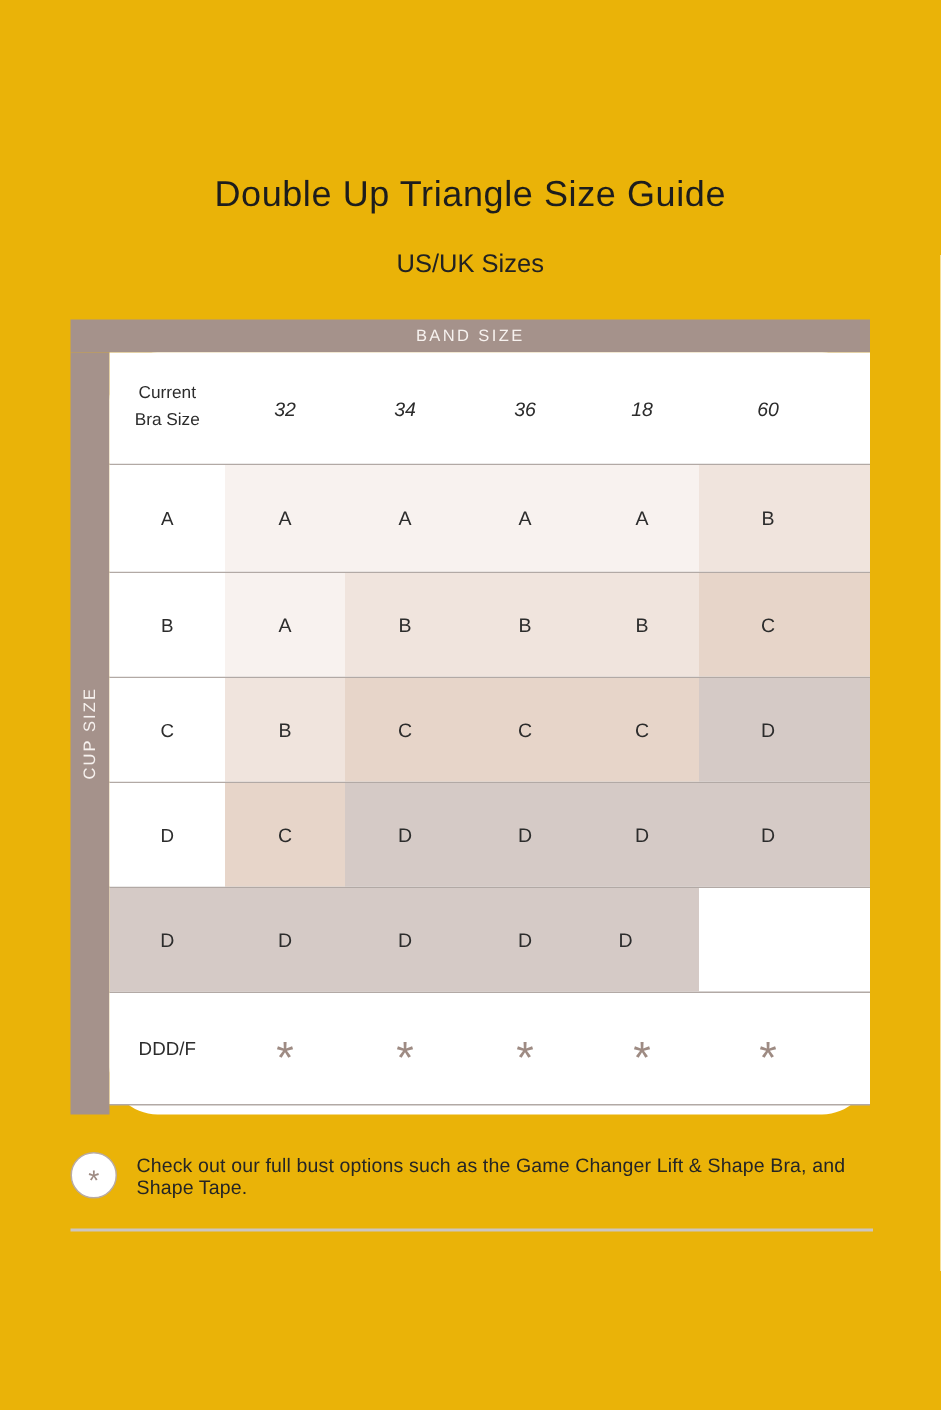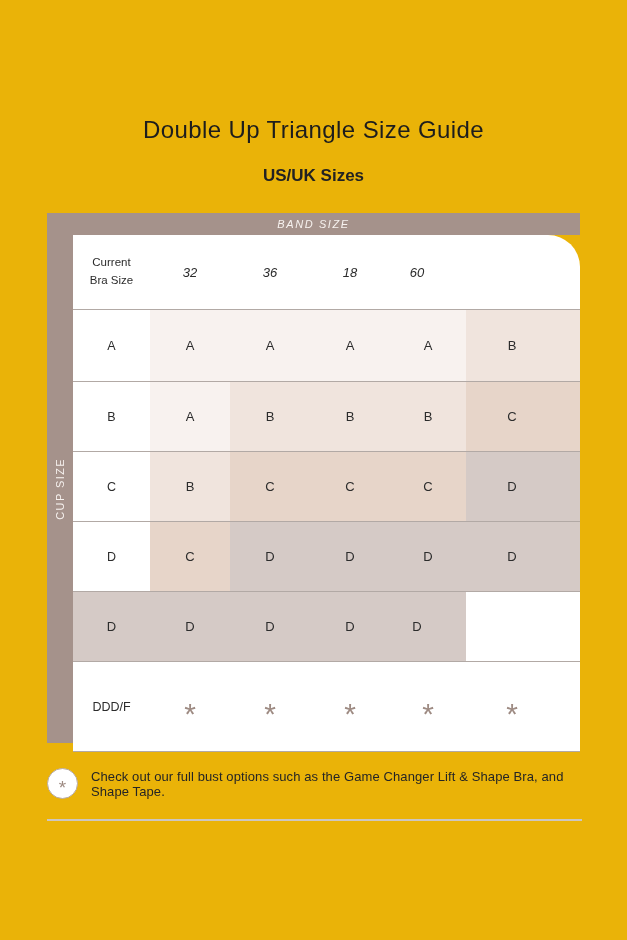--- a/index.html
+++ b/index.html
@@ -13,38 +13,38 @@
     --text:#2c2c2c;
   }
   *{margin:0;padding:0;box-sizing:border-box;}
   html,body{background:#fff;}
   body{font-family:"Liberation Sans",sans-serif;color:var(--text);}
   .page{position:relative;width:627px;height:940px;background:#eab308;overflow:hidden;}
 
   .title{position:absolute;left:0;top:116px;width:627px;text-align:center;
          font-size:24px;font-weight:500;letter-spacing:.4px;color:#1d1d1d;}
   .subtitle{position:absolute;left:0;top:166px;width:627px;text-align:center;
-            font-size:17px;font-weight:700;color:#222;}
+            font-size:17px;font-weight:400;color:#222;}
 
   .band{position:absolute;left:47px;top:213px;width:533px;height:22px;
-        background:var(--band);display:flex;align-items:center;justify-content:center;font-style:italic;}
+        background:var(--band);display:flex;align-items:center;justify-content:center;}
   .band span{color:#f7f2ef;font-size:11px;letter-spacing:1.6px;}
 
   .table-body{position:absolute;left:47px;top:235px;width:533px;height:508px;display:flex;}
   .cup-bar{width:26px;height:508px;background:var(--band);
            display:flex;align-items:center;justify-content:center;}
   .cup-bar span{writing-mode:vertical-rl;transform:rotate(180deg);
                 color:#f7f2ef;font-size:11px;letter-spacing:1.4px;white-space:nowrap;}
 
   .grid{width:507px;background:#fff;border-radius:32px;}
   .row{display:grid;grid-template-columns:77px 80px 80px 80px 76px 114px;width:507px;}
   .row.header-row{height:74px;}
   .row.data-row{height:70px;border-top:1px solid var(--line);}
   .row.data-row:nth-child(2){height:72px;}
-  .row.data-row:last-child{height:91px;border-bottom:1px solid var(--line);text-align:right;}
+  .row.data-row:last-child{height:76px;border-bottom:1px solid var(--line);text-align:right;}
   .cell{display:flex;align-items:center;justify-content:center;font-size:13px;background:#fff;}
   .row > .cell:last-child{padding-right:22px;}
   .cell.corner span{display:block;width:58px;text-align:center;
                     font-size:11.5px;line-height:1.55;color:#2c2c2c;}
   .cell.num span{font-size:13px;font-style:italic;}
   .cell.cup span{font-size:12.5px;}
   .cell.v-a{background:var(--cell-a);}
   .cell.v-b{background:var(--cell-b);}
   .cell.v-c{background:var(--cell-c);}
   .cell.v-d{background:var(--cell-d);}
@@ -79,20 +79,23 @@
     </div>
     <div class="grid">
         <div class="row header-row">
           <div class="cell corner">
             <span>Current Bra Size</span>
           </div>
           <div class="cell num">
             <span>32</span>
           </div>
           <div class="cell num">
+            <span>34</span>
+          </div>
+          <div class="cell num">
             <span>36</span>
           </div>
           <div class="cell num">
             <span>18</span>
           </div>
           <div class="cell num">
             <span>60</span>
           </div>
         </div>
         <div class="row data-row">

